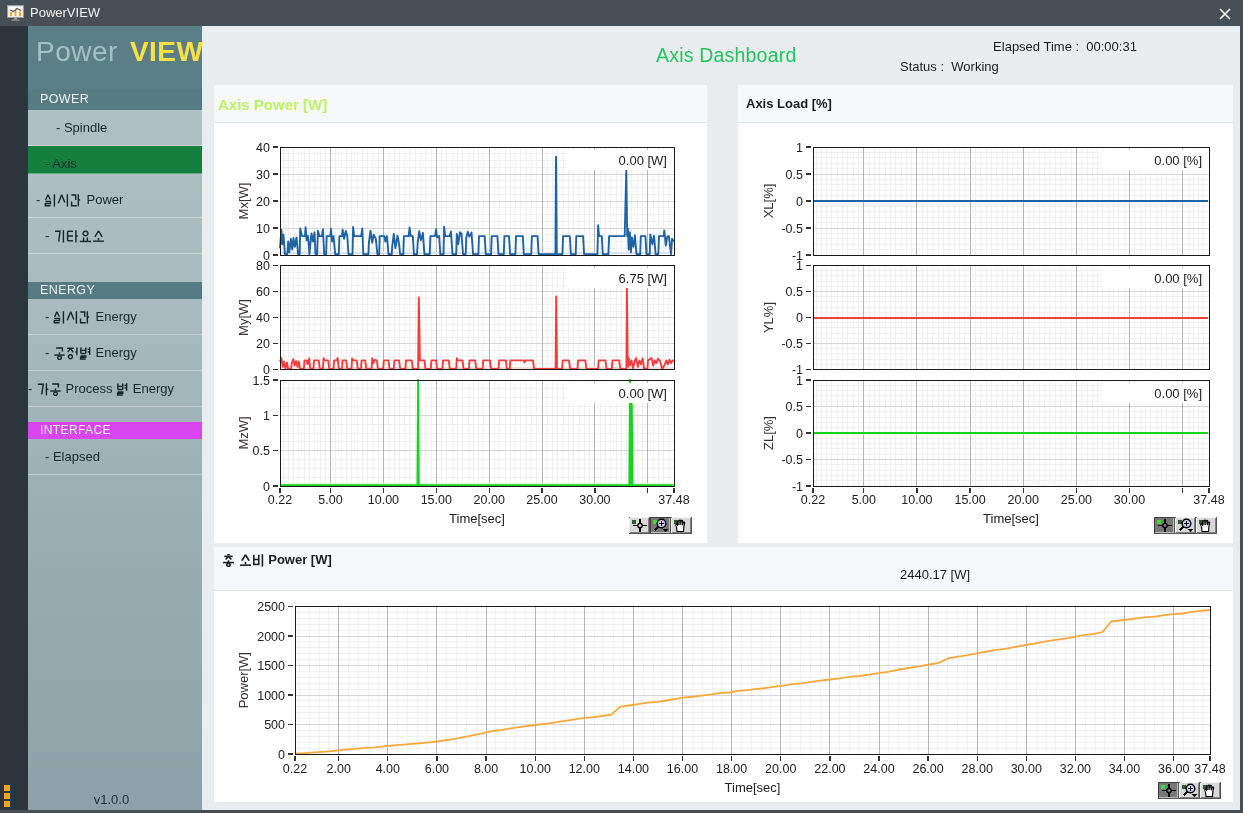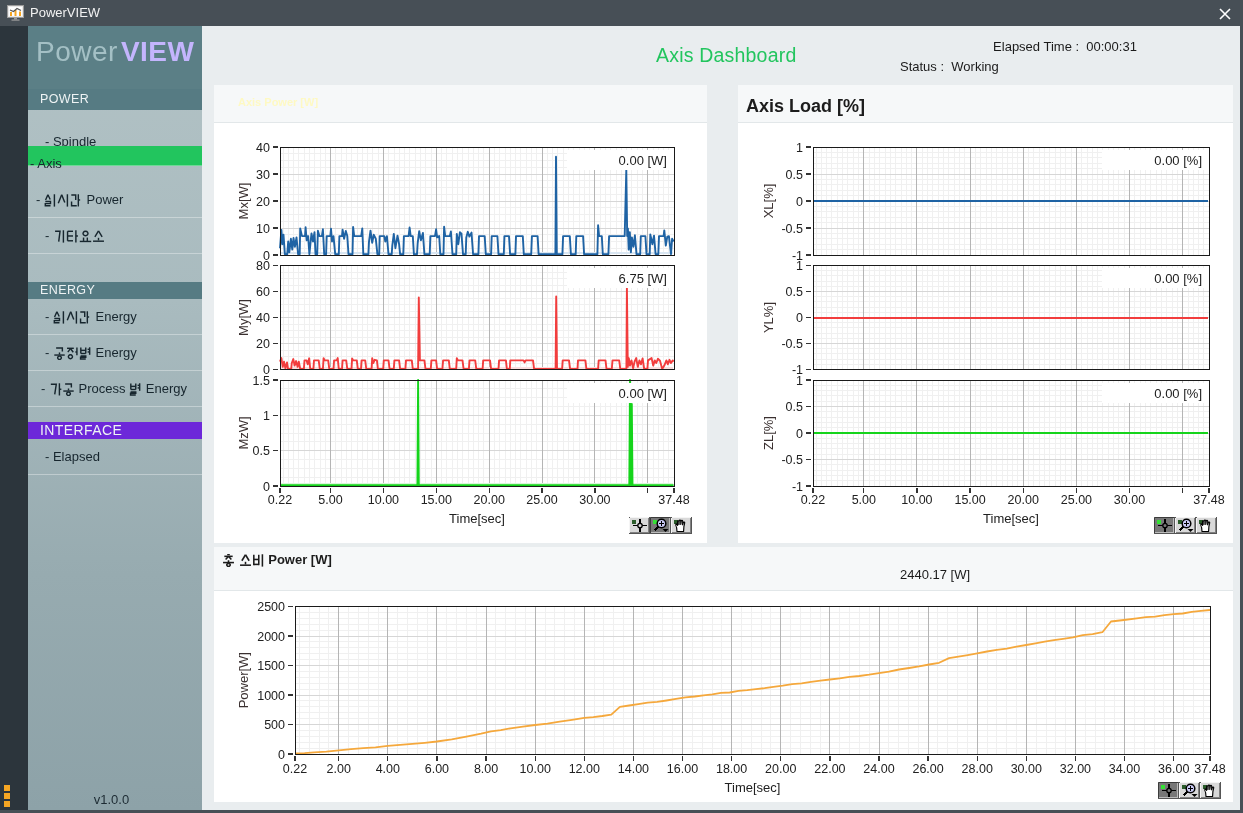--- a/index.html
+++ b/index.html
@@ -24,24 +24,24 @@
 
 <div class="abs" style="left:0;top:26px;width:28px;height:784px;background:#2c353c"></div>
 <div class="abs" style="left:4px;top:785px;width:6px;height:6px;background:#f5a623"></div>
 <div class="abs" style="left:4px;top:793px;width:6px;height:6px;background:#f5a623"></div>
 <div class="abs" style="left:4px;top:801px;width:6px;height:6px;background:#f5a623"></div>
 
 <div class="abs" style="left:202px;top:26px;width:1038px;height:784px;background:#e9edef"></div>
 
 <div class="abs" style="left:28px;top:26px;width:174px;height:784px;background:linear-gradient(180deg,#b2c2c5 0%,#a9bbbf 35%,#97abb0 70%,#8da2a8 100%)"></div>
 <div class="abs" style="left:28px;top:26px;width:174px;height:63px;background:#5b7f86"></div>
-<div class="abs" style="left:36px;top:36px;font-size:28px;color:#a4c0c5;font-weight:300;letter-spacing:0.5px">Power<span style="font-weight:bold;color:#c4b5fd;margin-left:3px">VIEW</span></div>
+<div class="abs" style="left:36px;top:36px;font-size:28px;color:#a4c0c5;font-weight:300;letter-spacing:0.5px">Power<span style="font-weight:bold;color:#fde047;margin-left:12px">VIEW</span></div>
 <div style="position:absolute;left:28px;top:89px;width:174px;height:21px;background:#567b83;color:#eef3f4;font-size:12.5px;line-height:21px;padding-left:12px;box-sizing:border-box;letter-spacing:0.4px">POWER</div>
-<div style="position:absolute;left:28px;top:124px;width:174px;height:36px;border-bottom:1px solid rgba(255,255,255,0.35);box-sizing:border-box;color:#17262e;font-size:13px;line-height:36px;padding-left:17px">- Spindle</div>
-<div style="position:absolute;left:28px;top:146px;width:174px;height:20px;background:#22c55e;border-bottom:1px solid rgba(255,255,255,0.35);box-sizing:border-box;color:#17262e;font-size:13px;line-height:36px;padding-left:2px">- Axis</div>
+<div style="position:absolute;left:28px;top:110px;width:174px;height:36px;border-bottom:1px solid rgba(255,255,255,0.35);box-sizing:border-box;color:#17262e;font-size:13px;line-height:36px;padding-left:28px">- Spindle</div>
+<div style="position:absolute;left:28px;top:146px;width:174px;height:28px;background:#15803d;border-bottom:1px solid rgba(255,255,255,0.35);box-sizing:border-box;color:#17262e;font-size:13px;line-height:36px;padding-left:17px">- Axis</div>
 <div style="position:absolute;left:28px;top:182px;width:174px;height:36px;border-bottom:1px solid rgba(255,255,255,0.35);box-sizing:border-box;color:#17262e;font-size:13px;line-height:36px;padding-left:8px">- <span style="letter-spacing:0"><svg width="13" height="13" viewBox="0 0 100 100" style="vertical-align:middle;margin-bottom:0px" fill="none" stroke="#17262e" stroke-width="11">
         <path d="M30,6 L12,46"></path>
         <path d="M30,6 L48,42"></path>
         <path d="M80,2 V97"></path>
         <path d="M10,58 H50 V74 H10 V91 H50"></path>
       </svg><svg width="13" height="13" viewBox="0 0 100 100" style="vertical-align:middle;margin-bottom:0px" fill="none" stroke="#17262e" stroke-width="11">
         <path d="M36,6 L10,72"></path>
         <path d="M36,6 L60,66"></path>
         <path d="M80,2 V97"></path>
       </svg><svg width="13" height="13" viewBox="0 0 100 100" style="vertical-align:middle;margin-bottom:0px" fill="none" stroke="#17262e" stroke-width="11">
@@ -102,53 +102,53 @@
       </svg><svg width="13" height="13" viewBox="0 0 100 100" style="vertical-align:middle;margin-bottom:0px" fill="none" stroke="#17262e" stroke-width="11">
         <path d="M14,4 V50"></path>
         <path d="M52,4 V50"></path>
         <path d="M14,26 H52"></path>
         <path d="M14,50 H52"></path>
         <path d="M66,18 H78"></path>
         <path d="M66,38 H78"></path>
         <path d="M82,2 V60"></path>
         <path d="M12,68 H52 V79 H12 V92 H52"></path>
       </svg></span> Energy</div>
-<div style="position:absolute;left:28px;top:371px;width:174px;height:36px;border-bottom:1px solid rgba(255,255,255,0.35);box-sizing:border-box;color:#17262e;font-size:13px;line-height:36px;padding-left:13px">- <span style="letter-spacing:0"><svg width="13" height="13" viewBox="0 0 100 100" style="vertical-align:middle;margin-bottom:0px" fill="none" stroke="#17262e" stroke-width="11">
+<div style="position:absolute;left:28px;top:371px;width:174px;height:36px;border-bottom:1px solid rgba(255,255,255,0.35);box-sizing:border-box;color:#17262e;font-size:13px;line-height:36px;padding-left:0">- <span style="letter-spacing:0"><svg width="13" height="13" viewBox="0 0 100 100" style="vertical-align:middle;margin-bottom:0px" fill="none" stroke="#17262e" stroke-width="11">
         <path d="M14,10 H56 L44,88"></path>
         <path d="M80,2 V96"></path>
         <path d="M80,48 H95"></path>
       </svg><svg width="13" height="13" viewBox="0 0 100 100" style="vertical-align:middle;margin-bottom:0px" fill="none" stroke="#17262e" stroke-width="11">
         <path d="M24,8 H72 L72,34"></path>
         <path d="M50,42 V58"></path>
         <path d="M10,62 H90"></path>
         <path d="M50,70 a14,13 0 1,0 0.1,0"></path>
       </svg></span> Process <span style="letter-spacing:0"><svg width="13" height="13" viewBox="0 0 100 100" style="vertical-align:middle;margin-bottom:0px" fill="none" stroke="#17262e" stroke-width="11">
         <path d="M14,4 V50"></path>
         <path d="M52,4 V50"></path>
         <path d="M14,26 H52"></path>
         <path d="M14,50 H52"></path>
         <path d="M66,18 H78"></path>
         <path d="M66,38 H78"></path>
         <path d="M82,2 V60"></path>
         <path d="M12,68 H52 V79 H12 V92 H52"></path>
       </svg></span> Energy</div>
-<div style="position:absolute;left:28px;top:422px;width:174px;height:17px;background:#6d28d9;color:#eef3f4;font-size:14px;line-height:17px;padding-left:12px;box-sizing:border-box;letter-spacing:0.4px">INTERFACE</div>
+<div style="position:absolute;left:28px;top:422px;width:174px;height:17px;background:#d946ef;color:#eef3f4;font-size:12px;line-height:17px;padding-left:12px;box-sizing:border-box;letter-spacing:0.4px">INTERFACE</div>
 <div style="position:absolute;left:28px;top:439px;width:174px;height:36px;border-bottom:1px solid rgba(255,255,255,0.35);box-sizing:border-box;color:#17262e;font-size:13px;line-height:36px;padding-left:17px">- Elapsed</div>
 <div class="abs" style="left:28px;top:792px;width:167px;text-align:center;color:#1d2b33;font-size:13px">v1.0.0</div>
 
 <div class="abs" style="left:656px;top:44px;font-size:19.5px;color:#22c55e;letter-spacing:0.2px">Axis Dashboard</div>
 <div class="abs" style="left:900px;top:39px;width:330px;text-align:center;font-size:13px;color:#1b1b1b">Elapsed Time :&nbsp; 00:00:31</div>
 <div class="abs" style="left:900px;top:59px;width:330px;text-align:left;font-size:13px;color:#1b1b1b">Status :&nbsp; Working</div>
 
 <div class="abs" style="left:214px;top:85px;width:493px;height:458px;background:#fff"></div>
 <div class="abs" style="left:214px;top:85px;width:493px;height:38px;background:#f6f8f9;border-bottom:1px solid #e2e7e9"></div>
-<div class="abs" style="left:238px;top:96px;font-size:11px;font-weight:bold;color:#fef9c3">Axis Power [W]</div>
+<div class="abs" style="left:218px;top:96px;font-size:15px;font-weight:bold;color:#bef264">Axis Power [W]</div>
 <div class="abs" style="left:738px;top:85px;width:495px;height:458px;background:#fff"></div>
 <div class="abs" style="left:738px;top:85px;width:495px;height:38px;background:#f6f8f9;border-bottom:1px solid #e2e7e9"></div>
-<div class="abs" style="left:746px;top:96px;font-size:18px;font-weight:bold;color:#1c1c1c">Axis Load [%]</div>
+<div class="abs" style="left:746px;top:96px;font-size:13px;font-weight:bold;color:#1c1c1c">Axis Load [%]</div>
 <div class="abs" style="left:214px;top:547px;width:1019px;height:255px;background:#fff"></div>
 <div class="abs" style="left:214px;top:547px;width:1019px;height:44px;background:#f6f8f9;border-bottom:1px solid #e2e7e9"></div>
 <div class="abs" style="left:222px;top:552px;font-size:13px;font-weight:bold;color:#1c1c1c"><span style="letter-spacing:0"><svg width="13" height="13" viewBox="0 0 100 100" style="vertical-align:middle;margin-bottom:0px" fill="none" stroke="#1c1c1c" stroke-width="12">
         <path d="M40,4 H60"></path>
         <path d="M18,18 H82"></path>
         <path d="M50,18 L28,42"></path>
         <path d="M50,18 L72,42"></path>
         <path d="M50,48 V62"></path>
         <path d="M8,66 H92"></path>
         <path d="M50,72 a13,12 0 1,0 0.1,0"></path>

